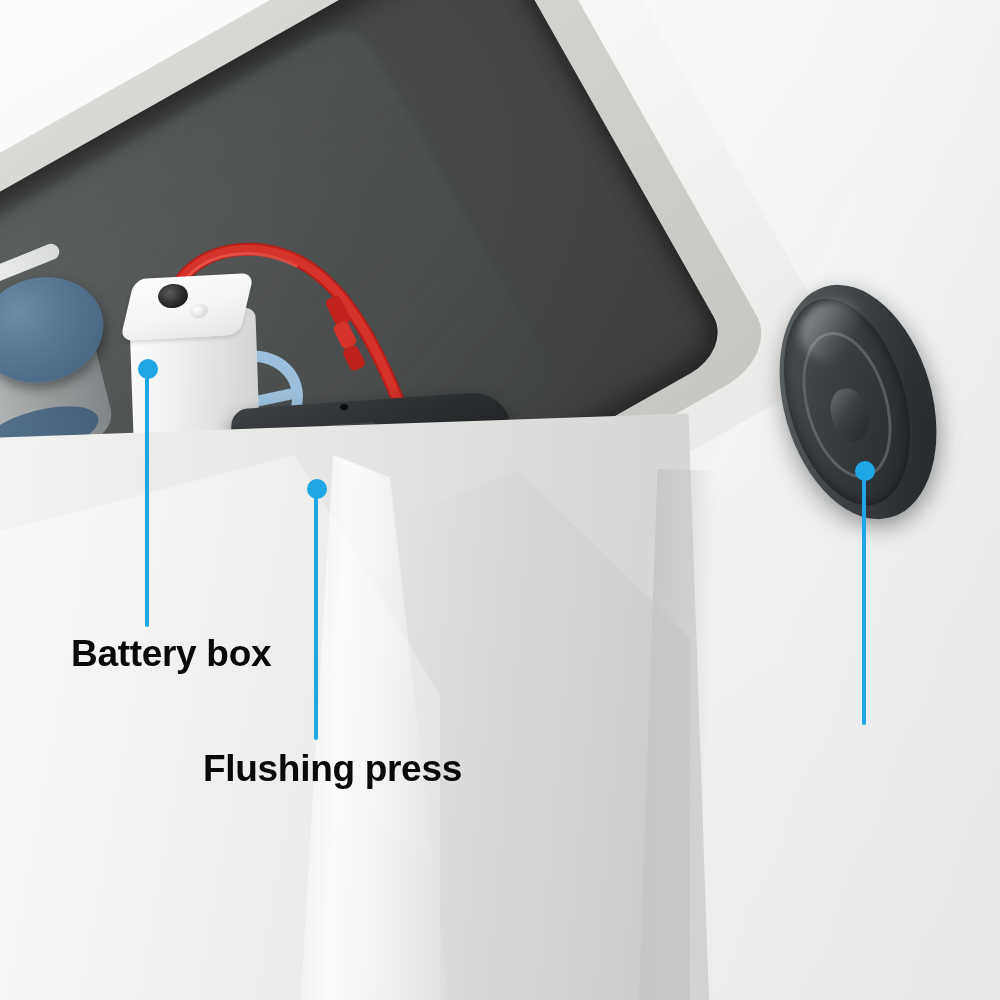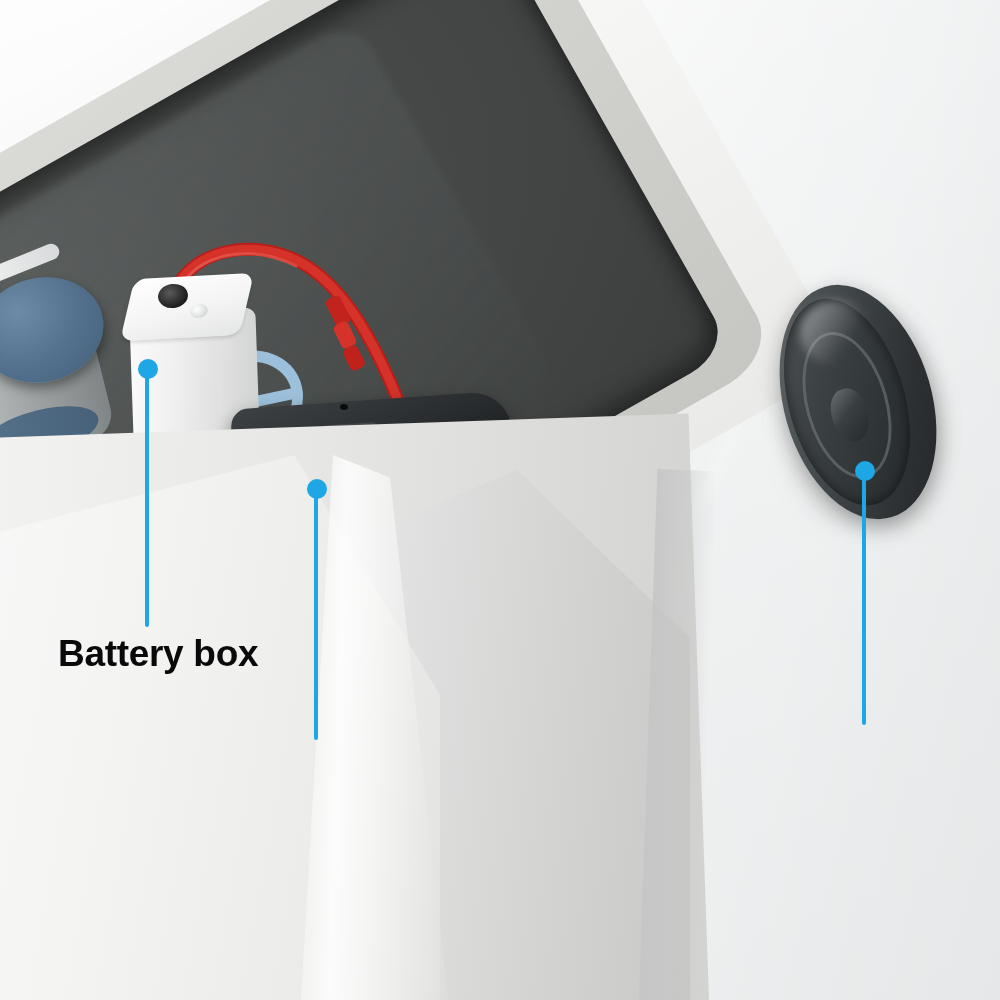--- a/index.html
+++ b/index.html
@@ -314,20 +314,21 @@
     width:20px;height:20px;border-radius:50%;
     background:#1ea7e4;
   }
   .callout-label{
     position:absolute;
     color:#0a0a0a;
     font-weight:bold;
     font-family:"Liberation Sans",sans-serif;
     white-space:nowrap;
     letter-spacing:-.3px;
+    margin-left:13px;
   }
   #label-battery{left:58px;top:633px;font-size:37px;}
   #label-flushing{left:190px;top:748px;font-size:37px;}
   #label-sensor{left:800px;top:741px;font-size:37px;}
 
   #line-battery{left:145px;top:375px;height:252px;}
   #dot-battery{left:138px;top:359px;}
   #line-flushing{left:314px;top:496px;height:244px;}
   #dot-flushing{left:307px;top:479px;}
   #line-sensor{left:862px;top:477px;height:248px;}
@@ -407,17 +408,18 @@
   <div class="sensor-ring"></div>
   <div class="sensor-lens"></div>
   <div class="sensor-gloss"></div>
 
   <div class="callout-line" id="line-battery"></div>
   <div class="callout-dot" id="dot-battery"></div>
   <div class="callout-label" id="label-battery">Battery box</div>
 
   <div class="callout-line" id="line-flushing"></div>
   <div class="callout-dot" id="dot-flushing"></div>
+  <div class="callout-label" id="label-flushing">Flushing press</div>
 
   <div class="callout-line" id="line-sensor"></div>
   <div class="callout-dot" id="dot-sensor"></div>
 
 </div>
 
 </body></html>

